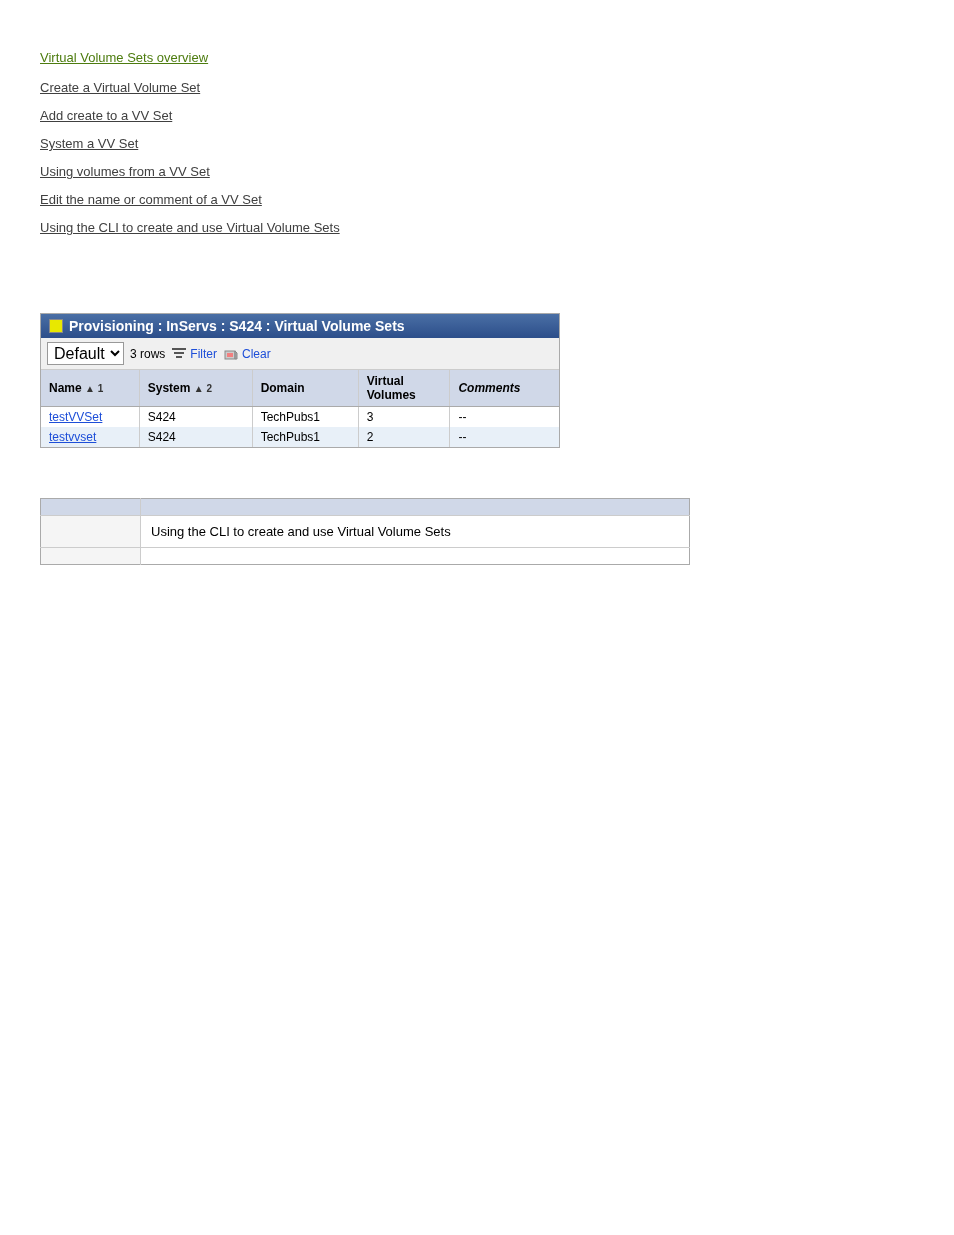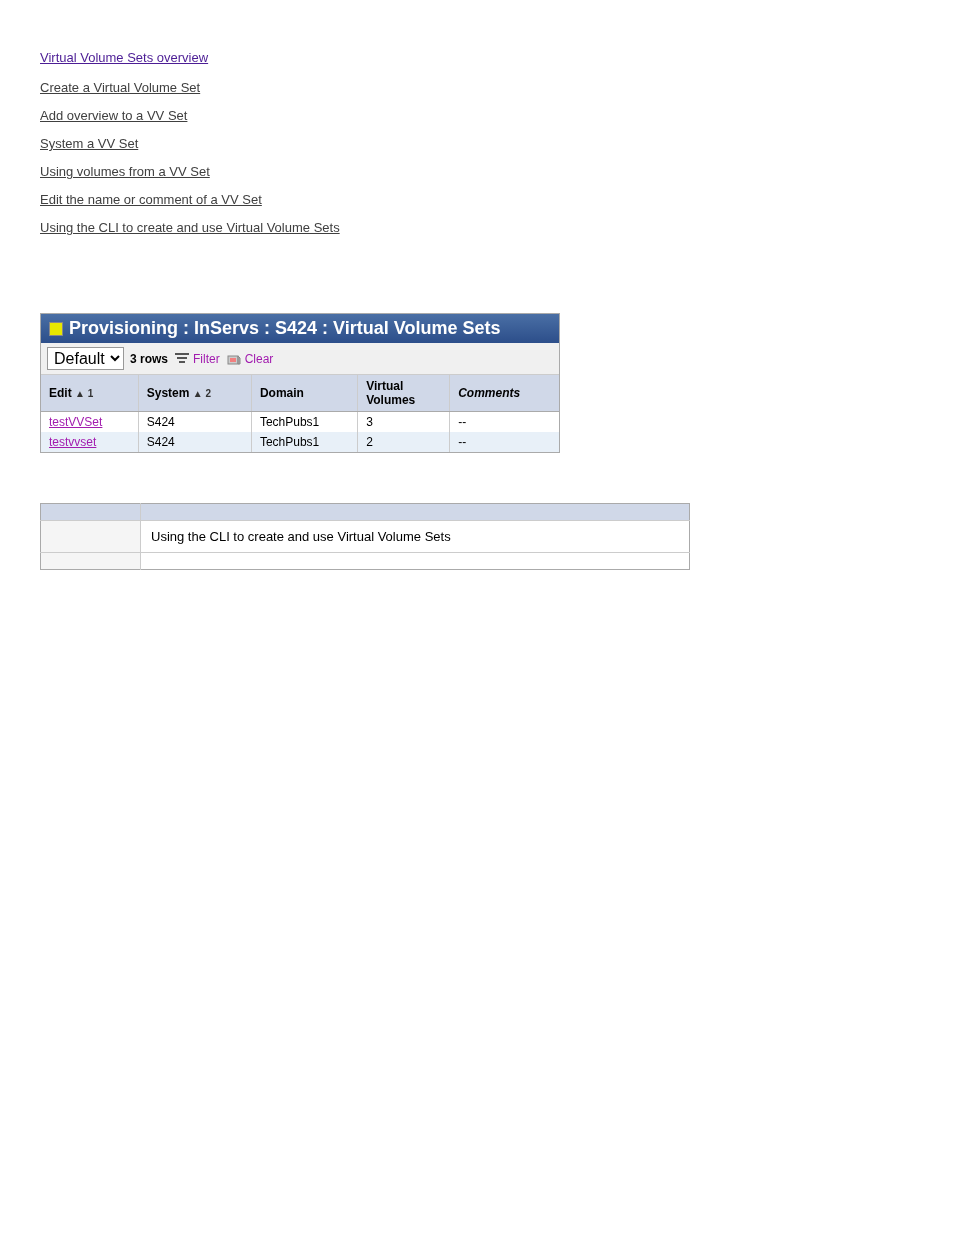--- a/index.html
+++ b/index.html
@@ -5,21 +5,21 @@
     * { margin: 0; padding: 0; box-sizing: border-box; }
     body {
       font-family: Arial, sans-serif;
       font-size: 13px;
       background: #fff;
       color: #000;
       padding: 20px 40px;
     }
 
     .link {
-      color: #4c1d95;
+      color: #4d7c0f;
       text-decoration: underline;
       cursor: pointer;
     }
 
     .section-top {
       margin-top: 30px;
       margin-bottom: 8px;
     }
 
     .links-list {
@@ -44,21 +44,21 @@
       width: 520px;
       margin-top: 10px;
       font-size: 12px;
     }
 
     .panel-title-bar {
       background: linear-gradient(to bottom, #4a6fa5, #2c4e8a);
       color: #fff;
       padding: 4px 8px;
       font-weight: bold;
-      font-size: 18px;
+      font-size: 14px;
       display: flex;
       align-items: center;
       gap: 6px;
     }
 
     .panel-title-icon {
       width: 14px;
       height: 14px;
       background: #e8e800;
       border: 1px solid #888;
@@ -78,28 +78,27 @@
     .panel-toolbar select {
       font-size: 16px;
       padding: 1px 2px;
       border: 1px solid #999;
       background: #fff;
     }
 
     .rows-info {
       font-size: 12px;
       color: #000;
-      font-weight: bold;
     }
 
     .toolbar-btn {
       display: flex;
       align-items: center;
       gap: 3px;
-      color: #a21caf;
+      color: #1d4ed8;
       font-size: 12px;
       cursor: pointer;
       background: none;
       border: none;
       padding: 0;
     }
 
     .toolbar-btn .btn-icon {
       width: 16px;
       height: 14px;
@@ -162,21 +161,21 @@
       padding: 3px 8px;
       border-right: 1px solid #ccc;
       vertical-align: top;
     }
 
     .panel-table tbody td:last-child {
       border-right: none;
     }
 
     .panel-table tbody td a {
-      color: #a21caf;
+      color: #1d4ed8;
       text-decoration: underline;
     }
 
     
     .info-table {
       width: 650px;
       border-collapse: collapse;
       border: 1px solid #aaa;
       margin-top: 20px;
       font-size: 13px;
@@ -217,21 +216,21 @@
   </style>
 </head>
 <body>
 
 <div class="section-top">
   <a class="link">Virtual Volume Sets overview</a>
 </div>
 
 <div class="links-list">
   <a>Create a Virtual Volume Set</a>
-  <a>Add overview to a VV Set</a>
+  <a>Add create to a VV Set</a>
   <a>System a VV Set</a>
   <a>Using volumes from a VV Set</a>
   <a>Edit the name or comment of a VV Set</a>
   <a>Using the CLI to create and use Virtual Volume Sets</a>
 </div>
 
 <div class="spacer-lg"></div>
 
 <div class="panel-window">
 
@@ -267,21 +266,21 @@
         </svg>
       </span>
       <span>Clear</span>
     </button>
   </div>
 
   <table class="panel-table">
     <thead>
       <tr>
         <th>
-          <span>Edit</span>
+          <span>Name</span>
           <span class="sort-indicator">▲ 1</span>
         </th>
         <th>
           <span>System</span>
           <span class="sort-indicator">▲ 2</span>
         </th>
         <th>
           <span>Domain</span>
         </th>
         <th style="white-space:normal; min-width:60px;">

